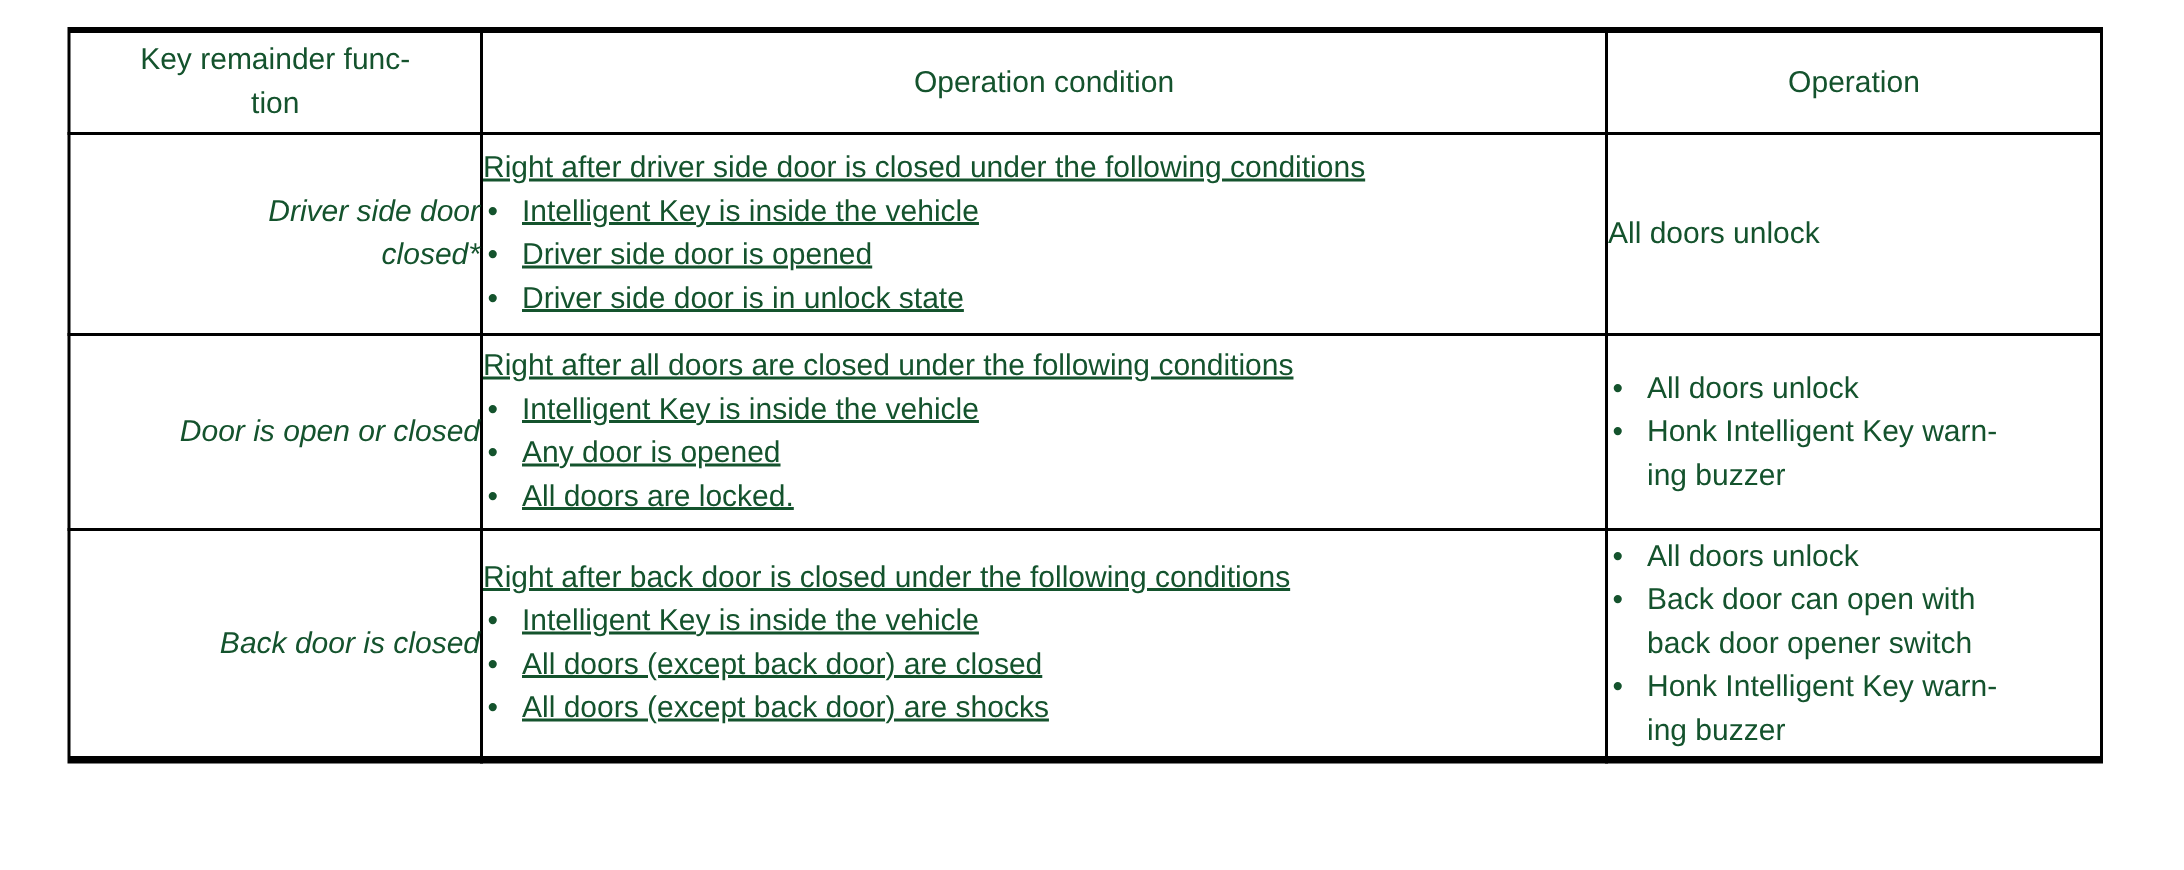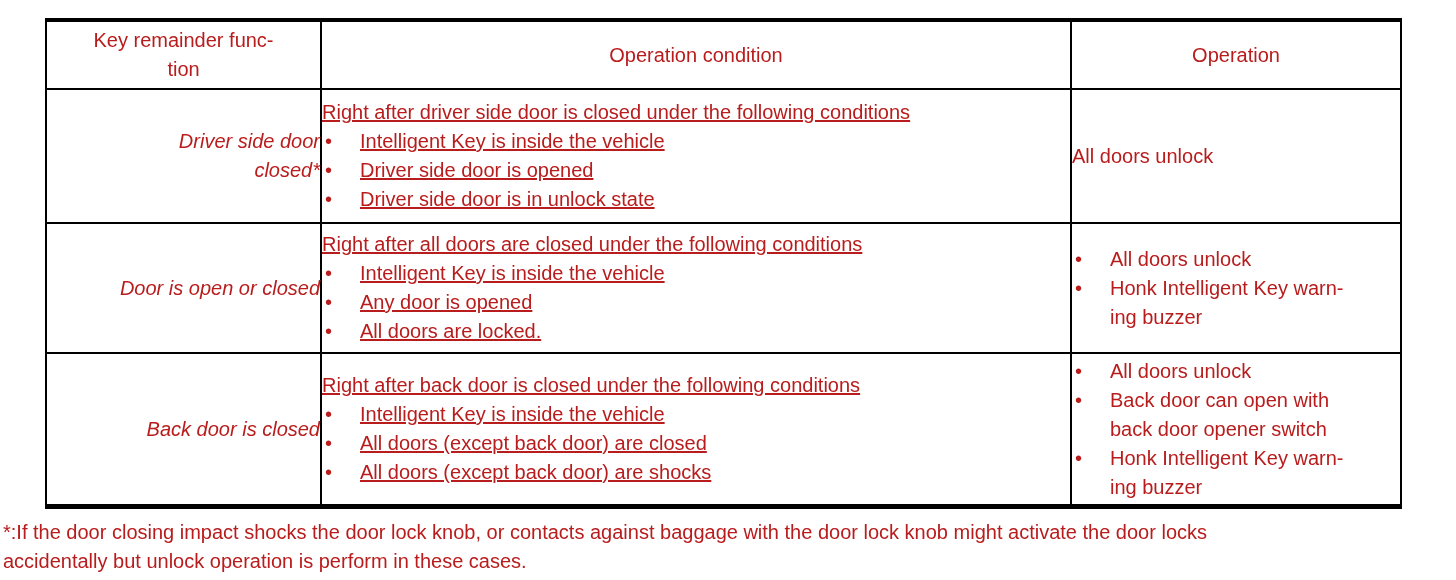--- a/index.html
+++ b/index.html
@@ -5,21 +5,21 @@
   html, body {
     margin: 0;
     padding: 0;
     background: #ffffff;
   }
   .page {
     position: relative;
     width: 1456px;
     height: 580px;
     background: #ffffff;
-    color: #b91c1c;
+    color: #14532d;
     font-family: "Liberation Sans", sans-serif;
     font-size: 20px;
     line-height: 29px;
     overflow: hidden;
   }
   table.doc-table {
     border-collapse: collapse;
     table-layout: fixed;
     width: 1355px;
     margin: 18px 0 0 45px;
@@ -41,21 +41,21 @@
   }
   td.c1 { padding-left: 23px; padding-right: 10px; text-align: right; white-space: pre-line; font-style: italic; }
   td.c2 { padding-left: 8px;  padding-right: 6px; text-decoration: underline; }
   td.c3 { padding-left: 12px; padding-right: 6px; border-radius: 31px; }
   tr.r1 td { height: 132px; }
   tr.r2 td { height: 128px; }
   tr.r3 td { height: 150px; }
   .intro { white-space: pre-line; }
   .bi {
     position: relative;
-    padding-left: 38px;
+    padding-left: 26px;
     white-space: pre-line;
   }
   .bi::before {
     content: "\2022";
     position: absolute;
     left: 3px;
     top: 0;
   }
   .op-plain { white-space: pre-line; }
   .footnote {
@@ -127,16 +127,14 @@
           <div class="bi">Back door can open with
 back door opener switch</div>
           <div class="bi">Honk Intelligent Key warn-
 ing buzzer</div>
         </td>
       </tr>
 
     </tbody>
   </table>
 
-  <div class="footnote">*:If the door closing impact shocks the door lock knob, or contacts against baggage with the door lock knob might activate the door locks
-accidentally but unlock operation is perform in these cases.</div>
 
 </div>
 
 </body></html>

